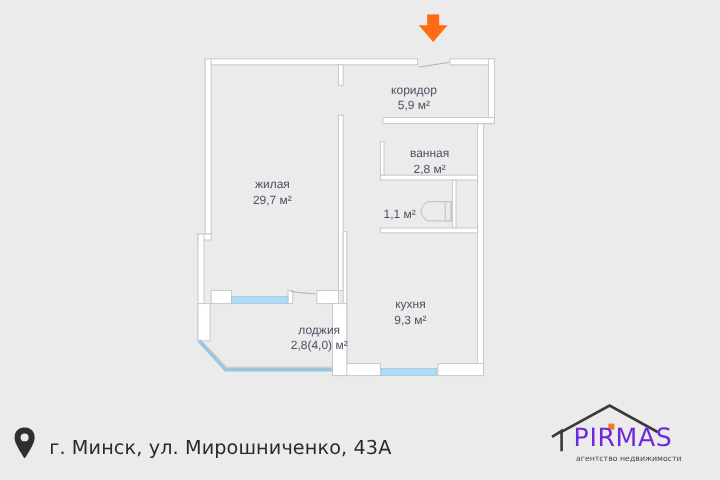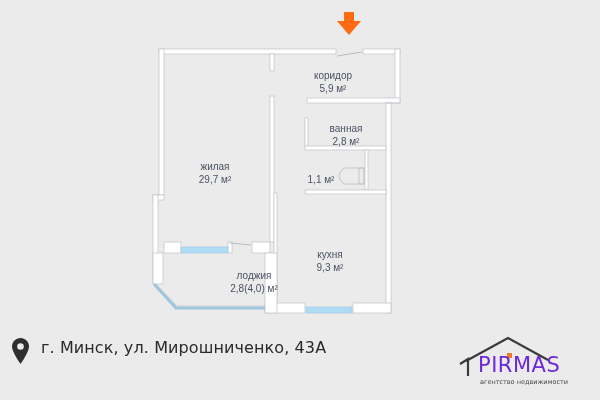--- a/index.html
+++ b/index.html
@@ -1,19 +1,19 @@
 <!DOCTYPE html>
 <html><head>
 <meta charset="utf-8">
 <style>
   html, body { margin:0; padding:0; }
   body { width:600px; height:400px; background:#ebebeb; position:relative; overflow:hidden; font-family:"Liberation Sans", sans-serif; }
-  .plan { position:absolute; left:0; top:0; width:556px; height:340px; }
+  .plan { position:absolute; left:12px; top:0; width:556px; height:340px; }
   .room-label { position:absolute; text-align:center; color:#4a5262; font-size:10px; line-height:13px; transform:translateX(-50%); white-space:nowrap; }
-  .address { position:absolute; left:12px; top:338px; display:flex; align-items:flex-start; }
+  .address { position:absolute; left:12px; top:356px; display:flex; align-items:flex-end; }
   .address-text { font-family:"DejaVu Sans", sans-serif; font-size:16px; color:#2a2a2a; margin-left:12px; letter-spacing:0.1px; }
   .logo { position:absolute; left:458px; top:334px; width:130px; height:60px; }
   .logo-text { position:absolute; left:20px; top:19px; font-family:"DejaVu Sans", sans-serif; font-size:21px; color:#6d28d9; letter-spacing:0.5px; }
   .logo-sub { position:absolute; left:22px; top:44px; font-family:"DejaVu Sans", sans-serif; font-size:6.5px; color:#444; white-space:nowrap; }
 </style>
 </head>
 <body>
 
 <div class="plan">
   <svg width="600" height="340" viewBox="0 0 600 340">
@@ -76,21 +76,21 @@
     <g fill="none" stroke="#c4c7cc" stroke-width="1">
       <path d="M344,168 Q334,176 344,184 L364,184 L364,168 Z"></path>
       <rect x="359" y="168" width="5" height="16"></rect>
     </g>
   </svg>
 
   <div class="room-label" style="left:333px; top:69px;">
     <div>коридор</div>
     <div>5,9 м²</div>
   </div>
-  <div class="room-label" style="left:215px; top:148px;margin-top:12px;">
+  <div class="room-label" style="left:215px; top:148px;">
     <div>жилая</div>
     <div>29,7 м²</div>
   </div>
   <div class="room-label" style="left:346px; top:122px;">
     <div>ванная</div>
     <div>2,8 м²</div>
   </div>
   <div class="room-label" style="left:321px; top:173px;">
     <div>1,1 м²</div>
   </div>

